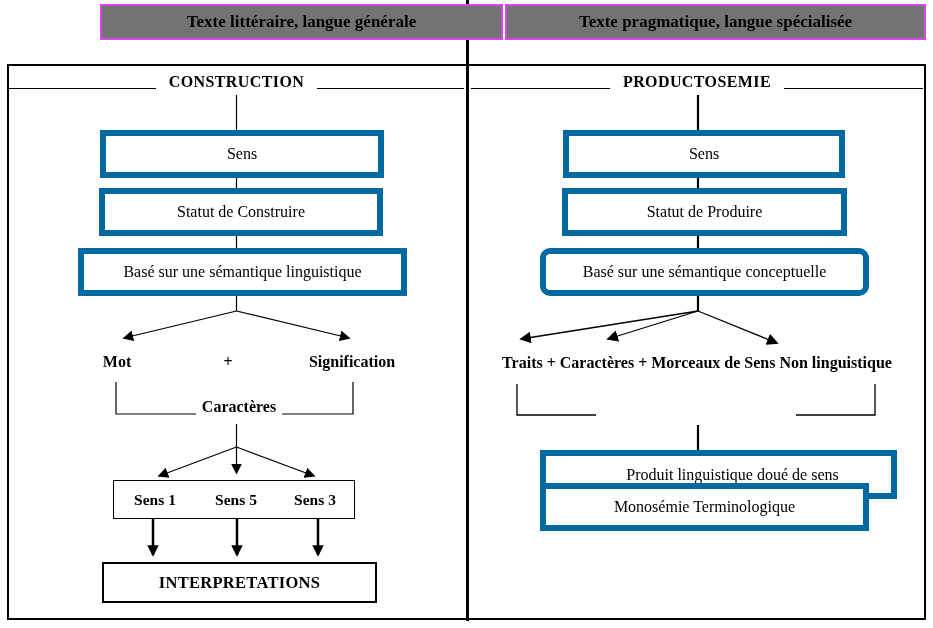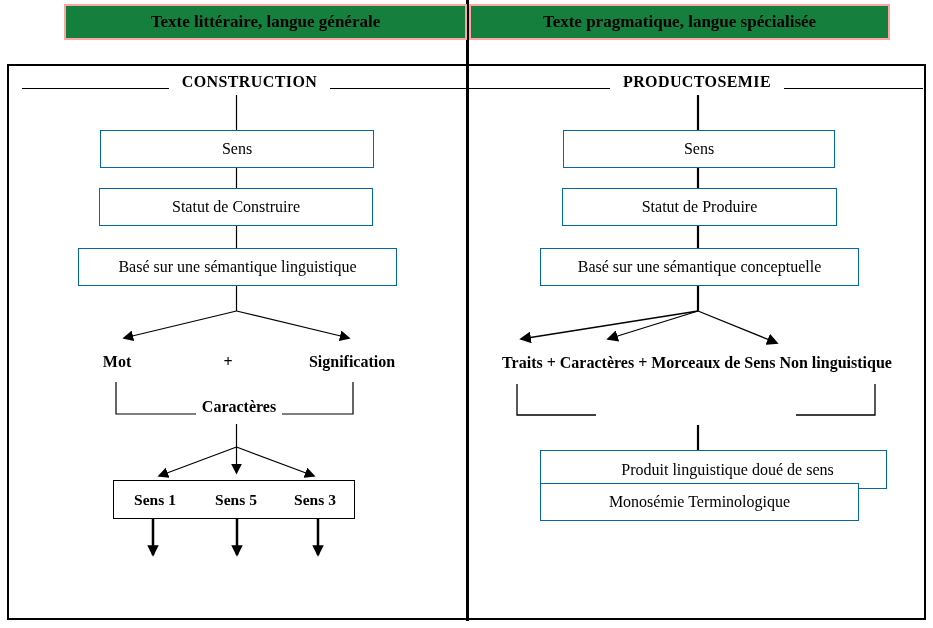--- a/index.html
+++ b/index.html
@@ -16,45 +16,46 @@
   .frame{
     left:7px;top:64px;width:915px;height:552px;
     border:2px solid #000;
   }
   .divider{
     left:466px;top:0;width:3px;height:621px;
     background:#000;
   }
   
   .hdr{
-    border:2px solid #fca5a5;
+    border:2px solid #d946ef;
     display:flex;align-items:center;justify-content:center;
     font-weight:bold;font-size:17px;
-    background:#15803d;
+    background:#737373;
+    margin-left:36px;
   }
   .hdr-left{left:64px;top:4px;width:399px;height:32px;}
   .hdr-right{left:469px;top:4px;width:417px;height:32px;}
   
   .col-title{
     display:flex;align-items:center;height:20px;
   }
   .col-title .rule{
     flex:1;height:0;border-top:1.5px solid #000;
     transform:translateY(6px);
   }
   .col-title .txt{
     margin:0 13px;font-weight:bold;font-size:16px;
     letter-spacing:0.4px;white-space:nowrap;
   }
-  .ct-left{left:22px;top:72px;width:455px;}
+  .ct-left{left:9px;top:72px;width:455px;}
   .ct-right{left:471px;top:72px;width:452px;}
   
   .fbox{
     display:flex;align-items:center;justify-content:center;
-    border:1px solid #0369a1;
+    border:6px solid #0369a1;
     font-size:16px;background:#fff;white-space:nowrap;
   }
   .fbox.black{border:2px solid #000;font-weight:bold;font-size:16.5px;letter-spacing:0.3px;}
   .fbox.thinblack{border:1.5px solid #000;background:transparent;}
   
   .lbl{
     transform:translateX(-50%);
     font-weight:bold;font-size:16px;white-space:nowrap;
   }
   svg.lines{left:0;top:0;}
@@ -140,23 +141,24 @@
   <div class="abs lbl" style="left:117px;top:353px;">Mot</div>
   <div class="abs lbl" style="left:228px;top:353px;">+</div>
   <div class="abs lbl" style="left:352px;top:353px;">Signification</div>
   <div class="abs lbl" style="left:239px;top:398px;">Caractères</div>
 
   <div class="abs fbox thinblack" style="left:113px;top:480px;width:240px;height:37px;"></div>
   <div class="abs lbl" style="left:155px;top:491px;font-size:15.5px;">Sens 1</div>
   <div class="abs lbl" style="left:236px;top:491px;font-size:15.5px;">Sens 5</div>
   <div class="abs lbl" style="left:315px;top:491px;font-size:15.5px;">Sens 3</div>
 
+  <div class="abs fbox black" style="left:102px;top:562px;width:271px;height:37px;">INTERPRETATIONS</div>
 
   <div class="abs fbox" style="left:563px;top:130px;width:270px;height:36px;">Sens</div>
   <div class="abs fbox" style="left:562px;top:188px;width:273px;height:36px;">Statut de Produire</div>
-  <div class="abs fbox" style="left:540px;top:248px;width:317px;height:36px;">Basé sur une sémantique conceptuelle</div>
+  <div class="abs fbox" style="left:540px;top:248px;width:317px;height:36px;border-radius:10px;">Basé sur une sémantique conceptuelle</div>
 
   <div class="abs lbl" style="left:697px;top:354px;">Traits + Caractères + Morceaux de Sens Non linguistique</div>
 
   <div class="abs fbox" style="left:540px;top:450px;width:317px;height:37px;padding-left:28px;">Produit linguistique doué de sens</div>
   <div class="abs fbox" style="left:540px;top:483px;width:317px;height:36px;">Monosémie Terminologique</div>
 
 </div>
 
 </body></html>

